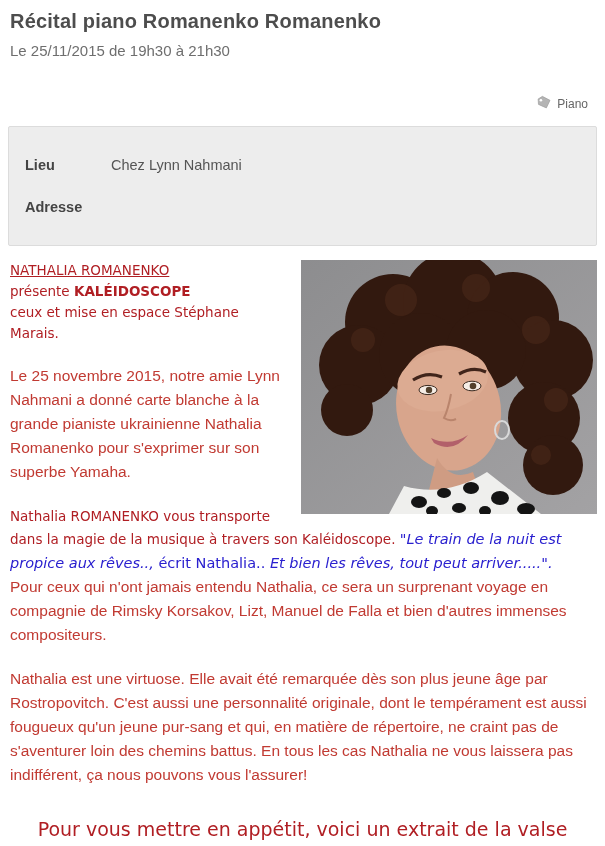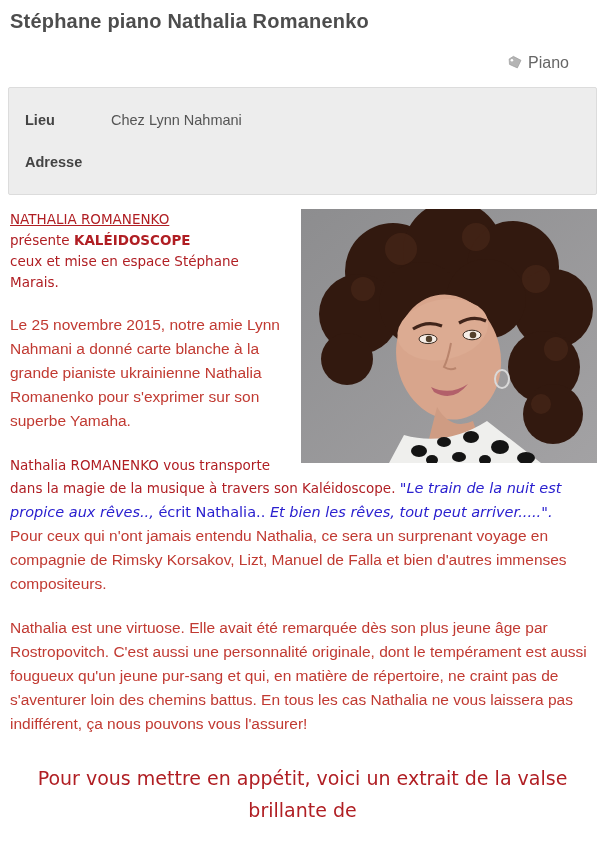--- a/index.html
+++ b/index.html
@@ -4,26 +4,26 @@
 <style>
   * { margin:0; padding:0; box-sizing:border-box; }
   html,body { width:605px; height:846px; background:#fff; overflow:hidden;
               font-family:"Liberation Sans", sans-serif; }
   .page { position:relative; width:605px; height:846px; background:#fff; }
 
   .page-title { margin:10px 10px 0 10px; font-size:20px; font-weight:bold;
                 color:#4d4d4d; letter-spacing:.2px; }
   .date-line  { margin:9px 10px 0 10px; font-size:15px; color:#6e6e6e; }
 
-  .tag-row { margin-top:21px; padding-right:36px; text-align:right;
-             font-size:16px; color:#666; }
+  .tag-row { margin-top:36px; padding-right:17px; text-align:right;
+             font-size:12px; color:#666; }
   .tag-row .tag-icon { display:inline-block; vertical-align:-2px; margin-right:5px; }
 
   .info-box { margin:13px 8px 0 8px; background:#ededed;
-              border:1px solid #dcdcdc; border-radius:2px; padding:24px 16px; }
+              border:1px solid #dcdcdc; border-radius:2px; padding:30px 16px; }
   .info-row { display:flex; font-size:14.5px; color:#555; }
   .info-row + .info-row { margin-top:26px; }
   .info-label { width:86px; flex:0 0 86px; font-weight:bold; color:#444; }
 
   .article { margin:14px 8px 0 10px; }
   .photo { float:right; width:296px; height:254px; margin:0 0 8px 10px; display:block; }
 
   .red-sans  { color:#b01e23; font-family:"DejaVu Sans", sans-serif;
                font-size:13.5px; line-height:21px; }
   .red-comic { color:#c13a32; font-family:"Liberation Sans", sans-serif;
@@ -39,22 +39,23 @@
   .closing { clear:both; margin:26px 10px 0 10px; text-align:center;
              color:#b01e23; font-family:"DejaVu Sans", sans-serif;
              font-size:19px; line-height:32px; }
   .closing + .closing { margin-top:2px; }
 </style>
 </head>
 <body>
 
 <div class="page">
 
-  <h1 class="page-title">Stéphane piano Nathalia Romanenko</h1>
+  <h1 class="page-title">Récital piano Romanenko Romanenko</h1>
 
+  <div class="date-line">Le 25/11/2015 de 19h30 à 21h30</div>
 
   <div class="tag-row">
     <span class="tag-icon">
       <svg width="16" height="15" viewBox="0 0 16 15">
         <path d="M7.2 1.2 L14.2 6.2 L9.5 13.2 L2.2 8.6 L2.6 3.2 Z" fill="#b4b4b4" stroke="#9a9a9a" stroke-width="0.6" transform="rotate(-8 8 7)"></path>
         <circle cx="4.9" cy="5.2" r="1.3" fill="#fff"></circle>
       </svg>
     </span><span>Piano</span>
   </div>
 

